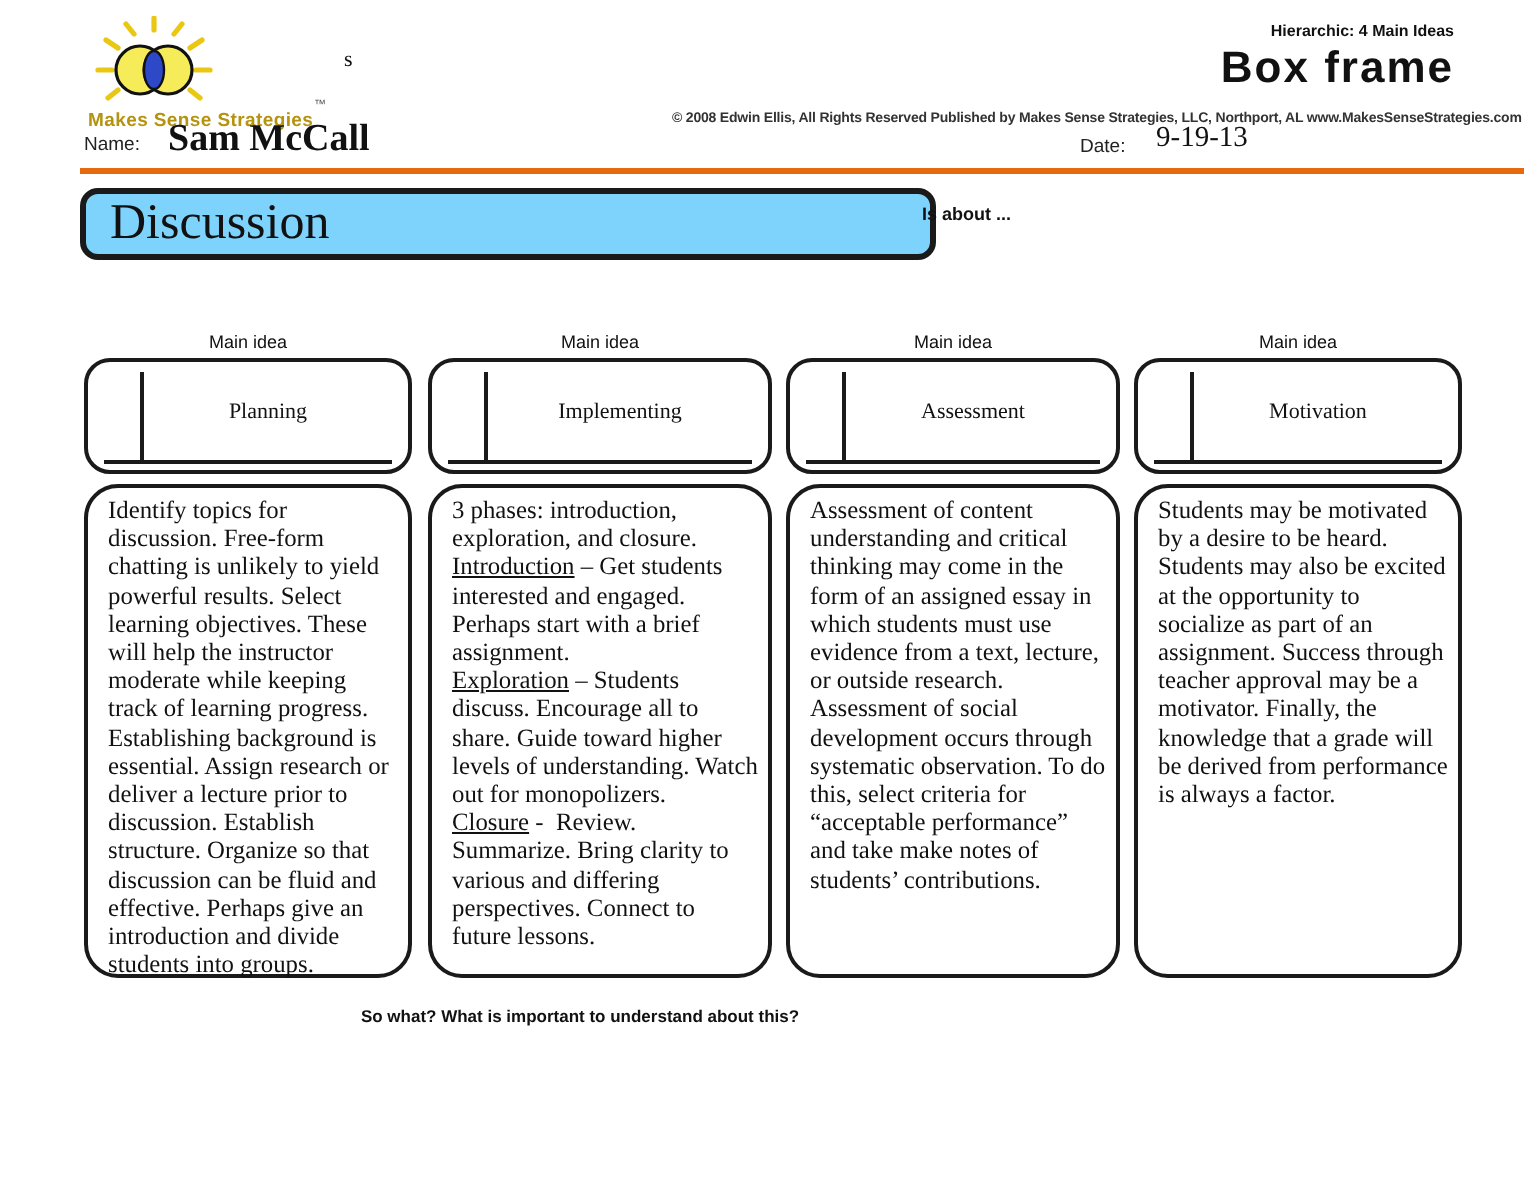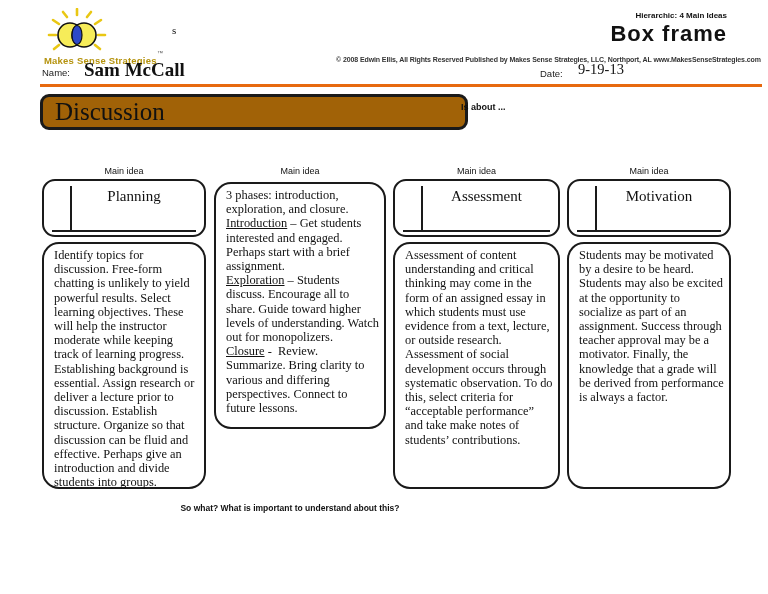--- a/index.html
+++ b/index.html
@@ -17,30 +17,30 @@
   .hierarchic{right:41px;top:11px;font-size:8px;font-weight:bold;text-align:right;}
   .boxframe{right:41px;top:21px;font-size:22px;font-weight:bold;letter-spacing:1px;}
   .copyright{left:336px;top:56px;width:396px;font-size:7px;font-weight:bold;color:#333;
              text-align:center;white-space:nowrap;letter-spacing:-0.1px;}
   .date-label{left:540px;top:68px;font-size:9.5px;color:#222;}
   .date-value{left:578px;top:61px;font-size:14.5px;}
   .orange-rule{left:40px;top:84px;width:722px;height:3px;}
 
   
   .topic-box{left:40px;top:94px;width:410px;height:30px;border:3px solid #1a1a1a;border-radius:9px;
-             background:#a16207;z-index:2;display:flex;align-items:center;padding-left:12px;font-size:25px;}
+             background:#7dd3fc;z-index:2;display:flex;align-items:center;padding-left:12px;font-size:25px;}
   .is-about{left:461px;top:102px;font-size:9px;font-weight:bold;z-index:2;}
   .def-box{left:40px;top:118px;width:662px;height:32px;border:2px solid #222;border-radius:10px;
            padding:7px 12px;font-size:13.5px;z-index:1;}
 
   
   .column{position:absolute;top:166px;}
   .mi-label{font-size:9px;font-weight:normal;text-align:center;height:11px;margin-bottom:2px;}
   .mi-box{position:relative;height:54px;border:2.5px solid #1a1a1a;border-radius:13px;background:#fff;}
-  .mi-title{margin-top:7px;text-align:center;font-size:15px;padding-left:20px;}
+  .mi-title{margin-top:19px;text-align:center;font-size:11px;padding-left:20px;}
   .vline{position:absolute;left:26px;top:5px;bottom:5px;width:2px;background:#1a1a1a;}
   .bottomline{position:absolute;left:8px;right:8px;bottom:3px;height:2px;background:#1a1a1a;}
   .detail-box{margin-top:5px;height:235px;border:2px solid #1a1a1a;border-radius:17px;
               padding:4px 5px 4px 10px;background:#fff;}
   .detail-text{font-size:12.4px;line-height:14.2px;white-space:pre-wrap;}
   .u{text-decoration:underline;}
 
   
   .prompt{left:95px;top:503px;width:390px;text-align:center;font-size:8.5px;font-weight:bold;}
   .summary-box{left:40px;top:514px;width:656px;height:46px;border:2px solid #1a1a1a;border-radius:14px;
@@ -91,20 +91,25 @@
       <div class="mi-title">Planning</div>
       <div class="bottomline"></div>
     </div>
     <div class="detail-box">
       <div class="detail-text"><span>Identify topics for discussion. Free-form chatting is unlikely to yield powerful results. Select learning objectives. These will help the instructor moderate while keeping track of learning progress. Establishing background is essential. Assign research or deliver a lecture prior to discussion. Establish structure. Organize so that discussion can be fluid and effective. Perhaps give an introduction and divide students into groups.</span></div>
     </div>
   </div>
 
   <div class="column" style="left:214px;width:172px">
     <div class="mi-label sans">Main idea</div>
+    <div class="mi-box">
+      <div class="vline"></div>
+      <div class="mi-title">Implementing</div>
+      <div class="bottomline"></div>
+    </div>
     <div class="detail-box">
       <div class="detail-text"><span>3 phases: introduction, exploration, and closure.
 </span><span class="u">Introduction</span><span> – Get students interested and engaged. Perhaps start with a brief assignment.
 </span><span class="u">Exploration</span><span> – Students discuss. Encourage all to share. Guide toward higher levels of understanding. Watch out for monopolizers.
 </span><span class="u">Closure</span><span> -  Review. Summarize. Bring clarity to various and differing perspectives. Connect to future lessons.</span></div>
     </div>
   </div>
 
   <div class="column" style="left:393px;width:167px">
     <div class="mi-label sans">Main idea</div>

